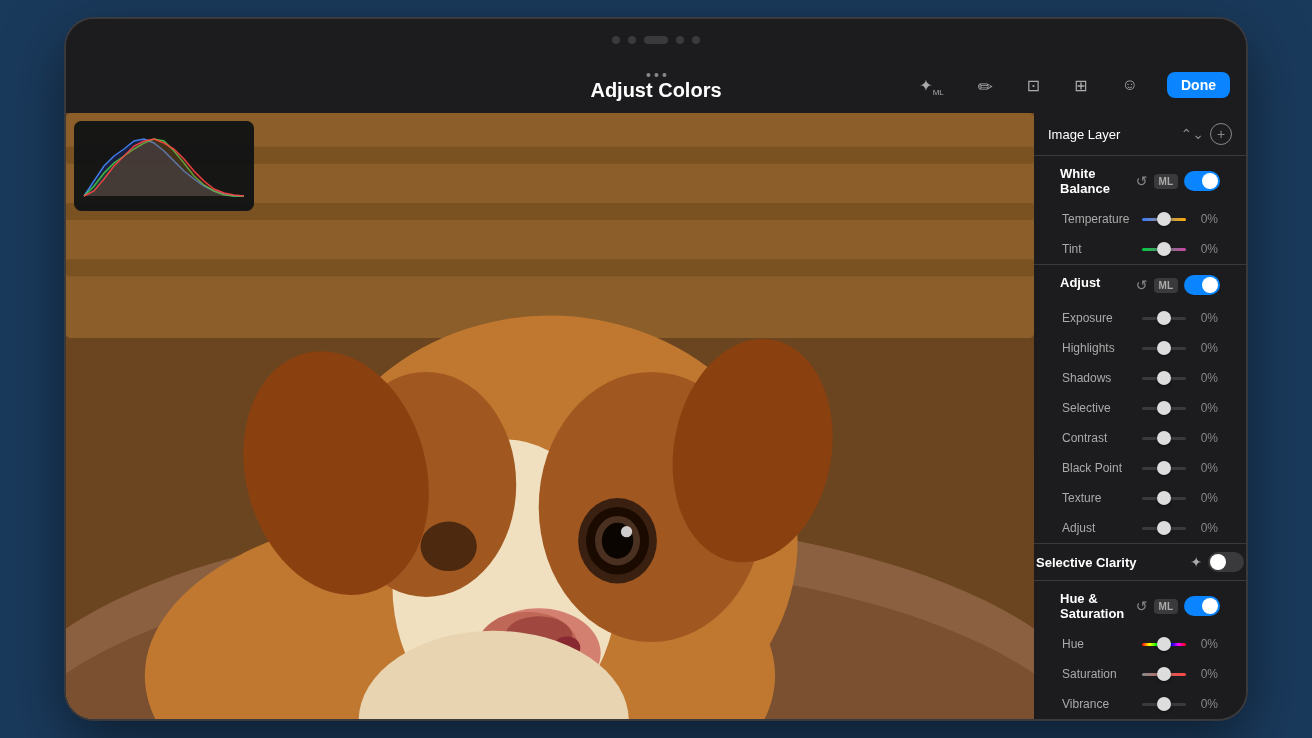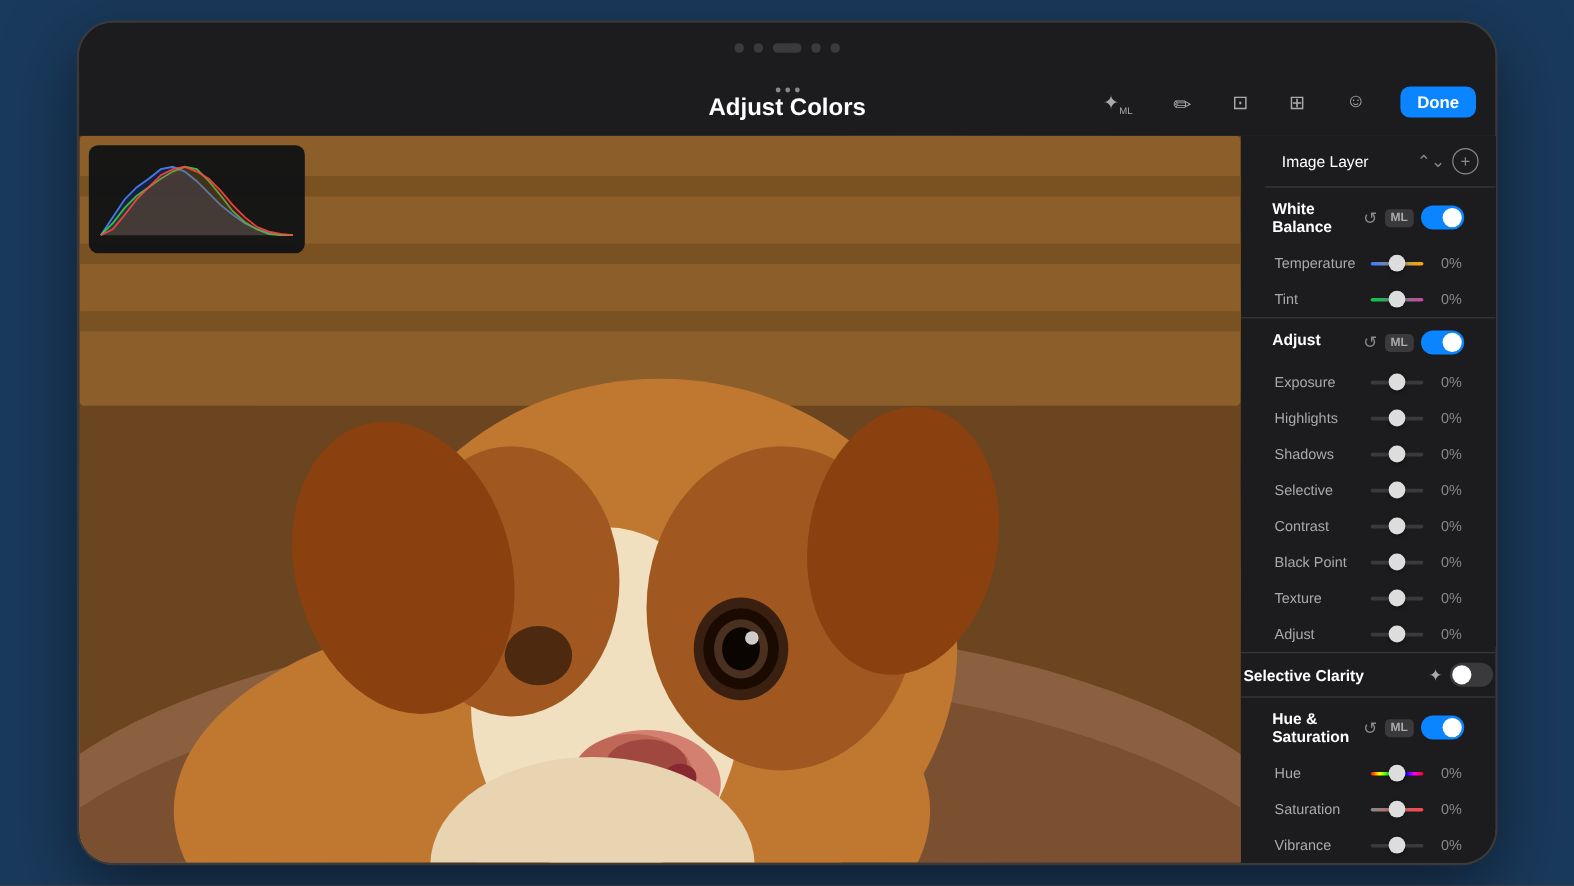--- a/index.html
+++ b/index.html
@@ -194,21 +194,20 @@
       overflow-x: hidden;
       flex-shrink: 0;
     }
     .right-panel::-webkit-scrollbar { display: none; }
     
     .panel-header {
       display: flex;
       align-items: center;
       padding: 10px 14px;
       border-bottom: 1px solid #3a3a3c;
-      margin-left: 20px;
     }
     .panel-header-title {
       color: #ffffff;
       font-size: 13px;
       flex: 1;
     }
     .panel-header-controls {
       display: flex;
       align-items: center;
       gap: 6px;

